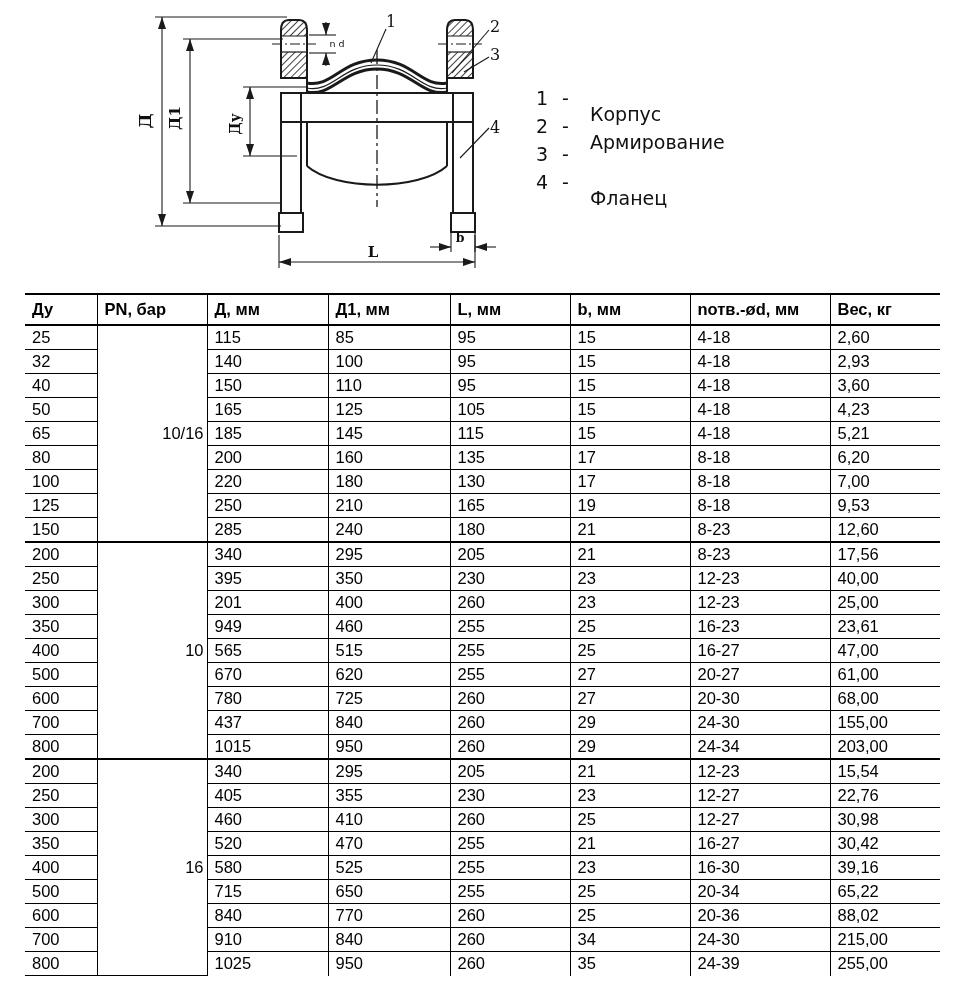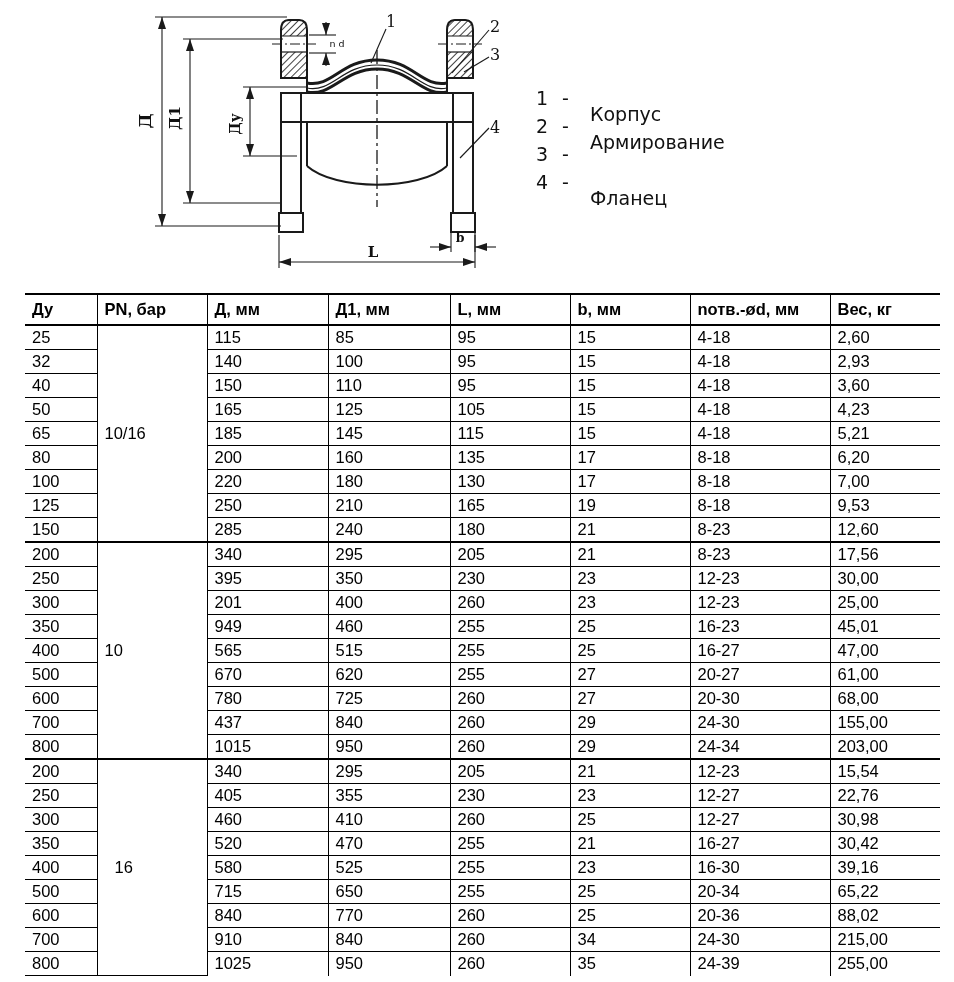--- a/index.html
+++ b/index.html
@@ -31,21 +31,21 @@
     border-left:1.5px solid #000;
     white-space:nowrap;overflow:hidden;
   }
   .spec-table th.col-du{border-left:none;}
   .spec-table td{
     height:23px;line-height:23px;padding:0 3px 0 7px;
     border-left:1.5px solid #000;border-bottom:1.4px solid #000;
     white-space:nowrap;overflow:hidden;
   }
   .spec-table td.col-du{border-left:none;}
-  .spec-table td.pn-cell{text-align:left;vertical-align:middle;}
+  .spec-table td.pn-cell{text-align:right;vertical-align:middle;}
   .spec-table tr.group-start td{border-top:2px solid #000;}
   .spec-table tr.last-row td{border-bottom:none;}
   .spec-table tr.last-row td.col-du{border-bottom:1.6px solid #000;}
   .spec-table td.pn-last{border-bottom:1.6px solid #000;padding-left:17px;}
 </style>
 </head>
 <body>
 
 <div class="top-section">
 
@@ -289,39 +289,39 @@
         <td>8-23</td>
         <td>17,56</td>
       </tr>
       <tr>
         <td class="col-du">250</td>
         <td>395</td>
         <td>350</td>
         <td>230</td>
         <td>23</td>
         <td>12-23</td>
-        <td>30,00</td>
+        <td>40,00</td>
       </tr>
       <tr>
         <td class="col-du">300</td>
         <td>201</td>
         <td>400</td>
         <td>260</td>
         <td>23</td>
         <td>12-23</td>
         <td>25,00</td>
       </tr>
       <tr>
         <td class="col-du">350</td>
         <td>949</td>
         <td>460</td>
         <td>255</td>
         <td>25</td>
         <td>16-23</td>
-        <td>45,01</td>
+        <td>23,61</td>
       </tr>
       <tr>
         <td class="col-du">400</td>
         <td>565</td>
         <td>515</td>
         <td>255</td>
         <td>25</td>
         <td>16-27</td>
         <td>47,00</td>
       </tr>

